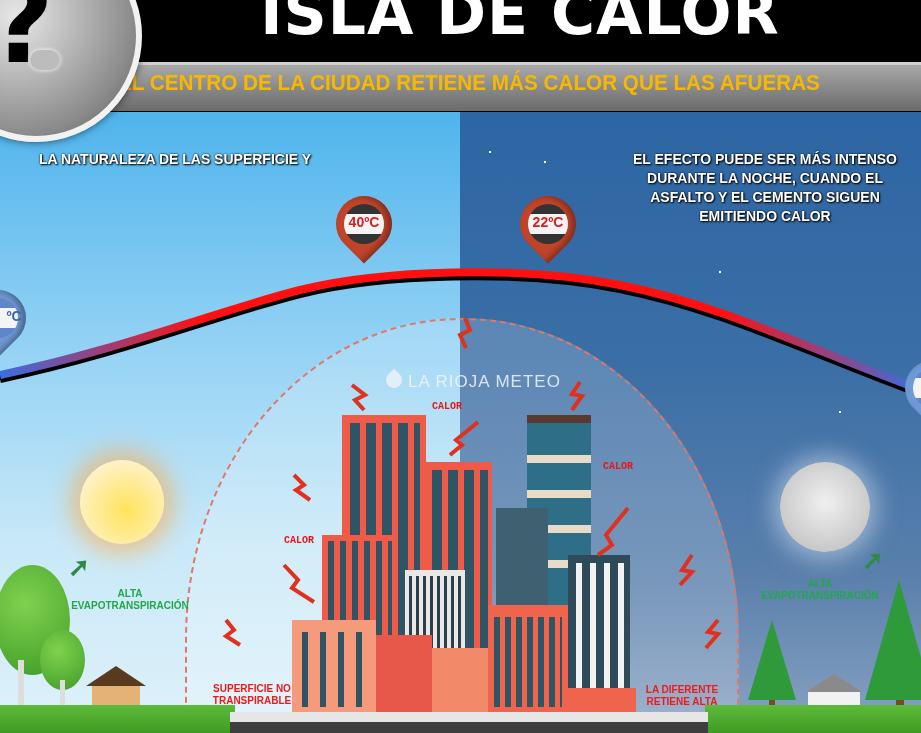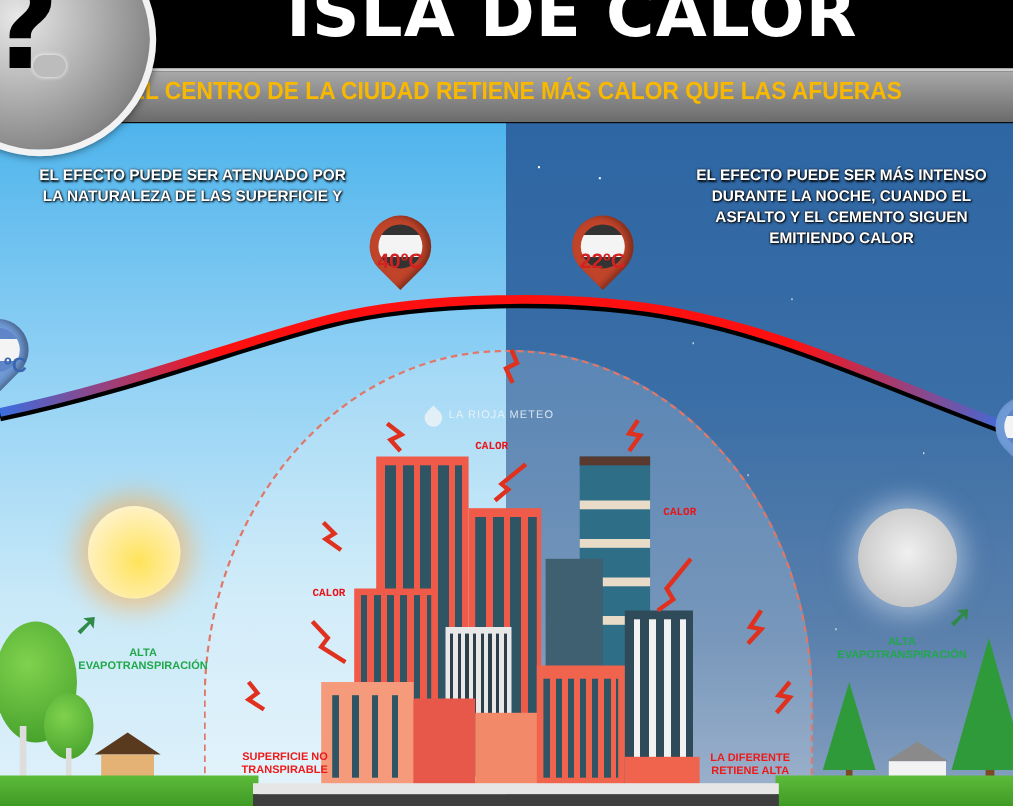--- a/index.html
+++ b/index.html
@@ -34,27 +34,27 @@
     .logo-q { left:-10px; top:-40px; color:#000; font-size:110px; font-weight:bold; font-family:"DejaVu Sans", sans-serif; }
     .logo-cloud { left:30px; top:50px; width:30px; height:20px; border-radius:12px; background:#bcbcbc; box-shadow:0 0 4px #fff; }
     
     .caption { color:#fff; font-weight:bold; font-size:14px; text-align:center; line-height:19px; text-shadow:1px 1px 2px #000, 0 0 2px #000; }
     .cap-left { left:10px; top:150px; width:330px; }
     .cap-right { left:600px; top:150px; width:330px; }
     
     .pin { width:56px; height:62px; }
     .pin-body { position:absolute; left:0; top:0; width:56px; height:56px; border-radius:50% 50% 50% 0; transform:rotate(-45deg); background:#c0442a; box-shadow:inset -3px -3px 6px rgba(0,0,0,.35); }
     .pin-face { position:absolute; left:8px; top:8px; width:40px; height:40px; border-radius:50%; background:linear-gradient(180deg,#333 0 25%,#f4f4f4 25% 75%,#333 75%); }
-    .pin-label { position:absolute; left:0; top:18px; width:56px; text-align:center; color:#d32020; font-weight:bold; font-size:19px;margin-top:14px; }
+    .pin-label { position:absolute; left:0; top:18px; width:56px; text-align:center; color:#d32020; font-weight:bold; font-size:14px; }
     .pin-blue .pin-body { background:#6f9ad6; }
     .pin-blue .pin-face { background:linear-gradient(180deg,#5f86c8 0 25%,#f4f4f4 25% 75%,#5f86c8 75%); }
     .pin-blue .pin-label { color:#3a66b0; }
     
     .dome { left:185px; top:318px; width:550px; height:420px; border-radius:275px 275px 0 0 / 320px 320px 0 0; border:2px dashed #e0786a; border-bottom:none; background:rgba(255,255,255,0.18); }
-    .watermark { left:380px; top:372px; color:#f0f4f8; font-size:10px; letter-spacing:1px; opacity:.85; }
+    .watermark { left:380px; top:372px; color:#f0f4f8; font-size:17px; letter-spacing:1px; opacity:.85; }
     .wm-drop { left:386px; top:372px; width:16px; height:16px; border-radius:50% 0 50% 50%; transform:rotate(-45deg); background:#f0f4f8; opacity:.8; }
     .calor { color:#e8151a; font-weight:bold; font-size:10px;font-family:Liberation Mono, monospace; }
     .red-label { color:#ee1a1a; font-weight:bold; font-size:10px; text-align:center; line-height:12px; }
     .green-label { color:#20a84a; font-weight:bold; font-size:10px; text-align:center; line-height:12px; }
     
     .sun { left:80px; top:460px; width:84px; height:84px; border-radius:50%; background:radial-gradient(circle at 55% 60%,#ffe35a,#fff1c0 70%,#fff6da); box-shadow:0 0 22px 10px rgba(255,168,64,.55); }
     .moon { left:780px; top:462px; width:90px; height:90px; border-radius:50%; background:radial-gradient(circle at 50% 45%,#f0f0f0,#cfcfcf 60%,#b8b8b8); box-shadow:0 0 22px 8px rgba(220,230,245,.5); }
     .green-arrow { color:#2f8a4a; font-size:26px; font-weight:bold; }
     
     .bldg { position:absolute; }
@@ -75,21 +75,20 @@
 
 <div class="abs header-black"></div>
 <div class="abs title">ISLA DE CALOR</div>
 <div class="abs subtitle-bar"></div>
 <div class="abs subtitle">EL CENTRO DE LA CIUDAD RETIENE MÁS CALOR QUE LAS AFUERAS</div>
 <div class="abs logo-circle"></div>
 <div class="abs logo-q">?</div>
 <div class="abs logo-cloud"></div>
 
 <div class="abs caption cap-left">
-  <div>EL EFECTO PUEDE SER ATENUADO POR</div>
   <div>LA NATURALEZA DE LAS SUPERFICIE Y</div>
 </div>
 <div class="abs caption cap-right">
   <div>EL EFECTO PUEDE SER MÁS INTENSO</div>
   <div>DURANTE LA NOCHE, CUANDO EL</div>
   <div>ASFALTO Y EL CEMENTO SIGUEN</div>
   <div>EMITIENDO CALOR</div>
 </div>
 
 <div class="abs dome"></div>
@@ -189,21 +188,21 @@
 
 <div class="abs green-label" style="left:68px;top:588px;width:124px;">
   <div>ALTA</div>
   <div>EVAPOTRANSPIRACIÓN</div>
 </div>
 <div class="abs green-label" style="left:755px;top:578px;width:130px;">
   <div>ALTA</div>
   <div>EVAPOTRANSPIRACIÓN</div>
 </div>
 
-<div class="abs red-label" style="left:206px;top:683px;width:92px;text-align:right;">
+<div class="abs red-label" style="left:206px;top:683px;width:92px;">
   <div>SUPERFICIE NO</div>
   <div>TRANSPIRABLE</div>
 </div>
 <div class="abs red-label" style="left:640px;top:684px;width:84px;">
   <div>LA DIFERENTE</div>
   <div>RETIENE ALTA</div>
 </div>
 
 <div class="abs tree" style="left:-5px;top:565px;width:75px;height:110px;"></div>
 <div class="abs tree" style="left:40px;top:630px;width:45px;height:60px;"></div>

